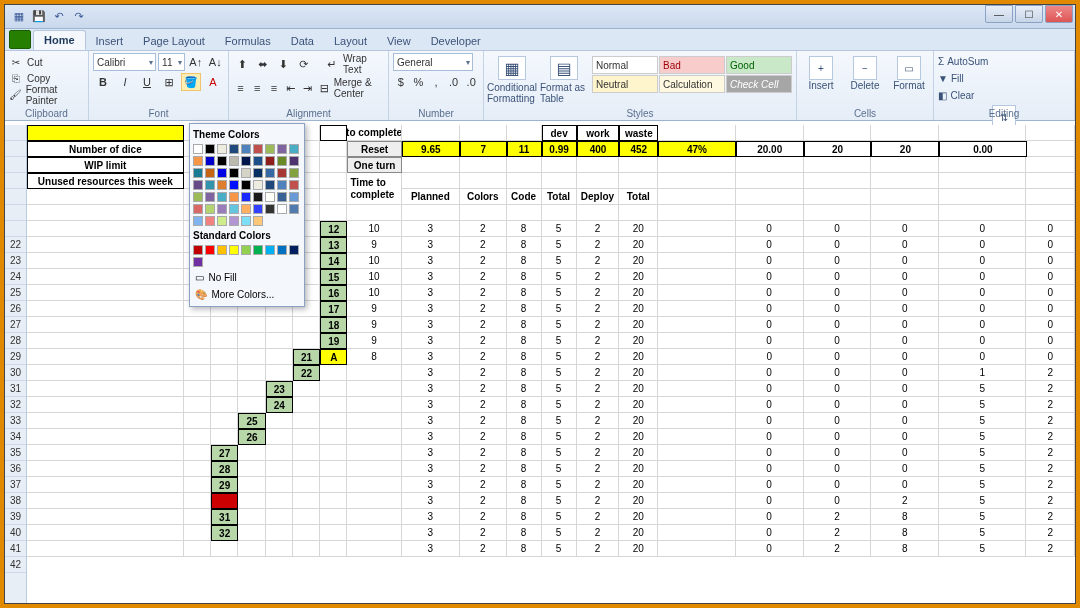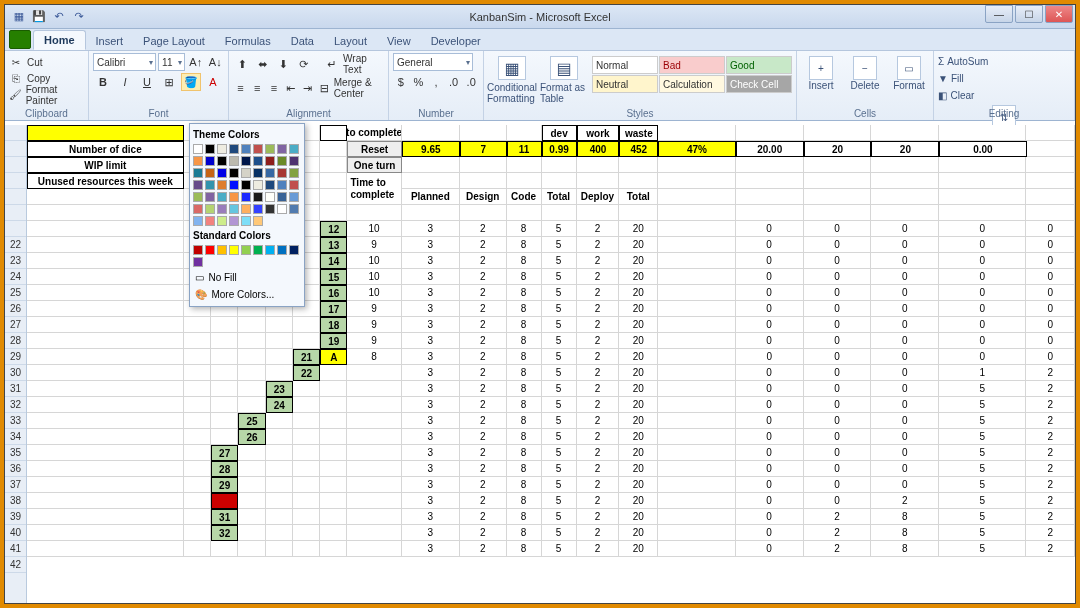--- a/index.html
+++ b/index.html
@@ -70,21 +70,20 @@
 <body>
 
 <div class="app-frame">
   <div class="titlebar">
     <div class="qat">
       <div class="qat-btn">▦</div>
       <div class="qat-btn">💾</div>
       <div class="qat-btn">↶</div>
       <div class="qat-btn">↷</div>
     </div>
-    <div class="title">KanbanSim - Microsoft Excel</div>
     <div class="win-buttons">
       <div>—</div>
       <div>☐</div>
       <div class="close">✕</div>
     </div>
   </div>
 
   <div class="ribbon-tabs">
     <div class="file-btn"></div>
     <div class="tab active">Home</div>
@@ -188,21 +187,21 @@
           </div>
         <div class="style-gallery" id="style-gallery">
             <div class="style-row">
               <div class="style-cell" style="background: rgb(255, 255, 255);">Normal</div>
               <div class="style-cell" style="background: rgb(249, 204, 204); color: rgb(156, 0, 6);">Bad</div>
               <div class="style-cell" style="background: rgb(200, 232, 200); color: rgb(0, 97, 0);">Good</div>
             </div>
             <div class="style-row">
               <div class="style-cell" style="background: rgb(255, 245, 204);">Neutral</div>
               <div class="style-cell" style="background: rgb(255, 248, 224);">Calculation</div>
-              <div class="style-cell" style="background: rgb(166, 166, 166); color: rgb(255, 255, 255);">Check Cell</div>
+              <div class="style-cell" style="background: rgb(166, 166, 166); color: rgb(255, 255, 255); font-style: italic;">Check Cell</div>
             </div>
           </div>
       </div>
       <div class="glabel">Styles</div>
     </div>
 
     <div class="rgroup" style="width:140px">
       <div class="cells-group">
         <div class="cells-btn">
             <div class="ico">+</div>
@@ -462,21 +461,21 @@
           <div class="row">
             <div class="cell " style="width: 162px;"></div>
             <div class="cell " style="width: 28px;"></div>
             <div class="cell " style="width: 28px;"></div>
             <div class="cell " style="width: 28px;"></div>
             <div class="cell " style="width: 28px;"></div>
             <div class="cell " style="width: 28px;"></div>
             <div class="cell " style="width: 28px;"></div>
             <div class="cell " style="width: 56px;"></div>
             <div class="cell c-hdr" style="width: 60px;">Planned</div>
-            <div class="cell c-hdr" style="width: 48px;">Design</div>
+            <div class="cell c-hdr" style="width: 48px;">Colors</div>
             <div class="cell c-hdr" style="width: 36px;">Code</div>
             <div class="cell c-hdr" style="width: 36px;">Total</div>
             <div class="cell c-hdr" style="width: 44px;">Deploy</div>
             <div class="cell c-hdr" style="width: 40px;">Total</div>
             <div class="cell " style="width: 80px;"></div>
             <div class="cell " style="width: 70px;"></div>
             <div class="cell " style="width: 70px;"></div>
             <div class="cell " style="width: 70px;"></div>
             <div class="cell " style="width: 90px;"></div>
             <div class="cell " style="width: 50px;"></div>

